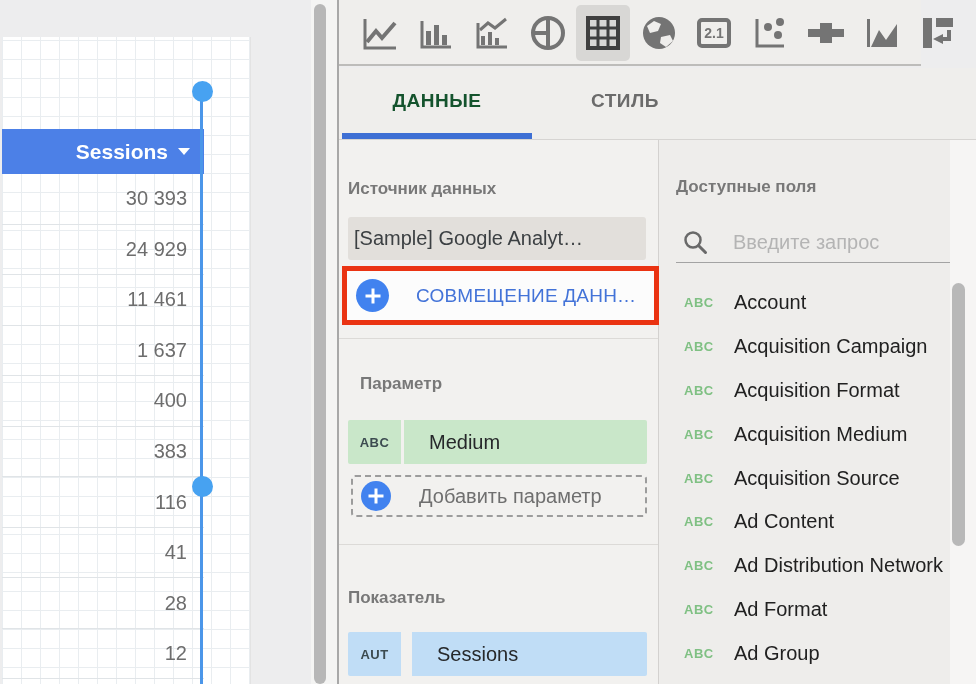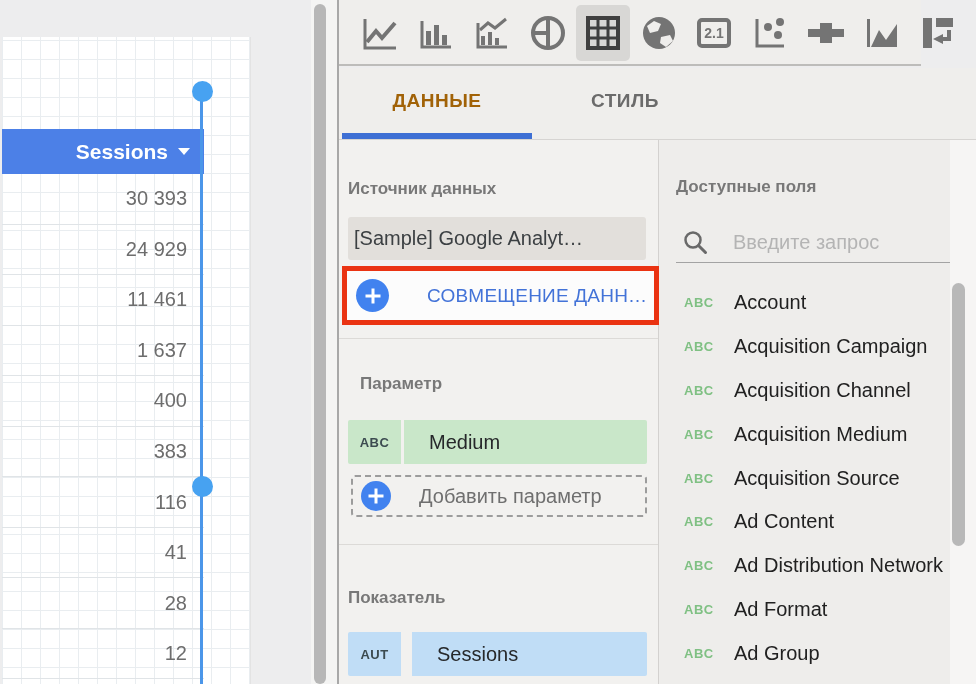--- a/index.html
+++ b/index.html
@@ -66,21 +66,21 @@
   .tool.selected { background:#d8d7d5; border-radius:5px; }
   .tool.selected .stk { stroke:#3f3f3f; }
   .sc-num { font-size:14px; font-weight:bold; fill:#747474; }
 
   .tabbar {
     position:absolute; left:339px; top:68px; width:637px; height:72px;
     background:#efeeec; border-bottom:1px solid #d6d4d2;
   }
   .tab { position:absolute; top:68px; height:66px; display:flex; align-items:center; justify-content:center;
          font-size:19px; font-weight:bold; letter-spacing:.5px; }
-  .tab-data { left:342px; width:190px; color:#a16207; }
+  .tab-data { left:342px; width:190px; color:#14532d; }
   .tab-style { left:565px; width:120px; color:#6b6b6b; }
   .tab-underline { position:absolute; left:342px; top:133px; width:190px; height:6px; background:#3e6fd4; }
 
   .col-left  { position:absolute; left:339px; top:140px; width:319px; height:544px; background:#f2f1ef; }
   .col-right { position:absolute; left:658px; top:140px; width:318px; height:544px; background:#eeedeb; border-left:1px solid #d3d1cf; }
 
   .section-label { position:absolute; font-size:17px; font-weight:bold; color:#787878; white-space:nowrap; }
 
   .src-field {
     position:absolute; left:348px; top:217px; width:298px; height:43px;
@@ -93,21 +93,21 @@
   }
   .blend-btn { width:100%; height:100%; display:flex; align-items:center; }
   .plus-circle {
     position:relative; width:33px; height:33px; border-radius:50%;
     background:#4182ef; flex:0 0 auto; margin-left:9px;
   }
   .plus-circle::before, .plus-circle::after { content:""; position:absolute; background:#ffffff; left:50%; top:50%; }
   .plus-circle::before { width:15px; height:3px; transform:translate(-50%,-50%); }
   .plus-circle::after  { width:3px; height:15px; transform:translate(-50%,-50%); }
   .plus-sm { width:30px; height:30px; margin-left:8px; }
-  .blend-label { margin-left:38px; font-size:19px; color:#4373d8; letter-spacing:.2px; white-space:nowrap; }
+  .blend-label { margin-left:27px; font-size:19px; color:#4373d8; letter-spacing:.2px; white-space:nowrap; }
 
   .hdivider { position:absolute; left:339px; width:319px; height:1px; background:#dcdad7; }
 
   .chip { position:absolute; left:348px; width:299px; height:44px; display:flex; }
   .chip-badge {
     width:53px; margin-right:3px; display:flex; align-items:center; justify-content:center;
     font-size:13px; font-weight:bold; letter-spacing:.5px; color:#3c4b50;
     border-radius:2px 0 0 2px;
   }
   .chip-main {
@@ -310,21 +310,21 @@
     <div class="field-row">
       <span class="f-badge">ABC</span>
       <span class="f-label">Account</span>
     </div>
     <div class="field-row">
       <span class="f-badge">ABC</span>
       <span class="f-label">Acquisition Campaign</span>
     </div>
     <div class="field-row">
       <span class="f-badge">ABC</span>
-      <span class="f-label">Acquisition Channel</span>
+      <span class="f-label">Acquisition Format</span>
     </div>
     <div class="field-row">
       <span class="f-badge">ABC</span>
       <span class="f-label">Acquisition Medium</span>
     </div>
     <div class="field-row">
       <span class="f-badge">ABC</span>
       <span class="f-label">Acquisition Source</span>
     </div>
     <div class="field-row">

